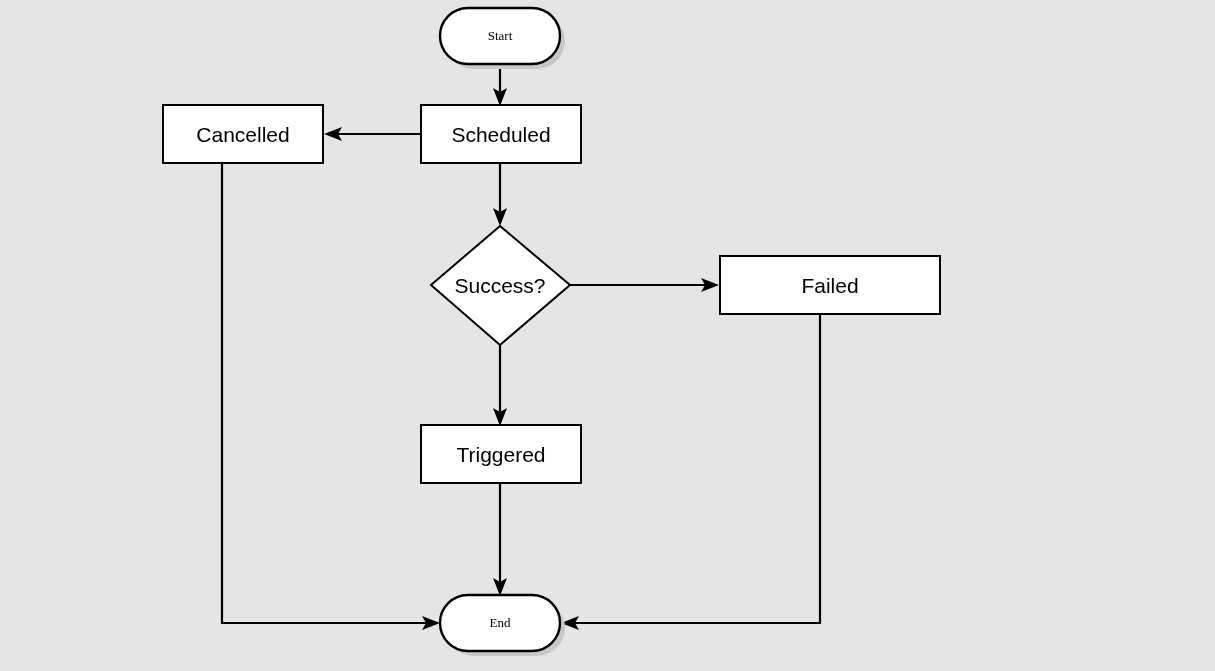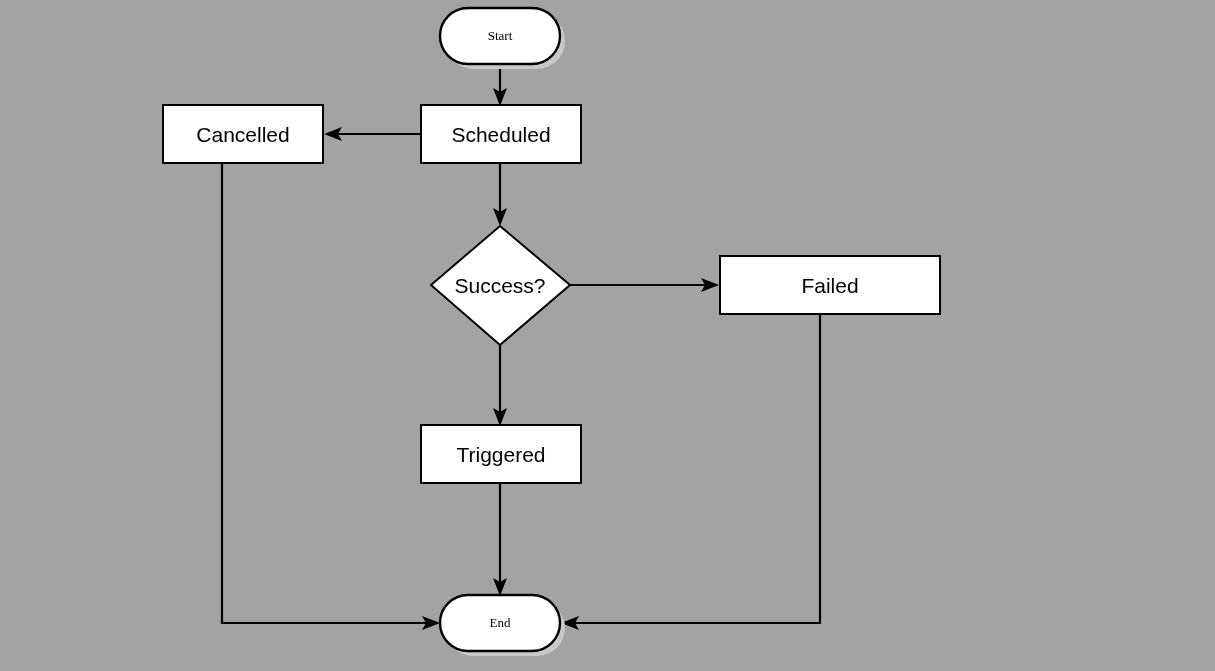--- a/index.html
+++ b/index.html
@@ -10,21 +10,21 @@
   body {
     width: 1215px;
     height: 671px;
     font-family: "Liberation Sans", sans-serif;
     overflow: hidden;
   }
   #canvas {
     position: relative;
     width: 1215px;
     height: 671px;
-    background: #a3a3a3;
+    background: #e5e5e5;
   }
   #flow-svg {
     position: absolute;
     left: 0;
     top: 0;
     width: 1215px;
     height: 671px;
   }
   .node-label-box {
     font-family: "Liberation Sans", sans-serif;

